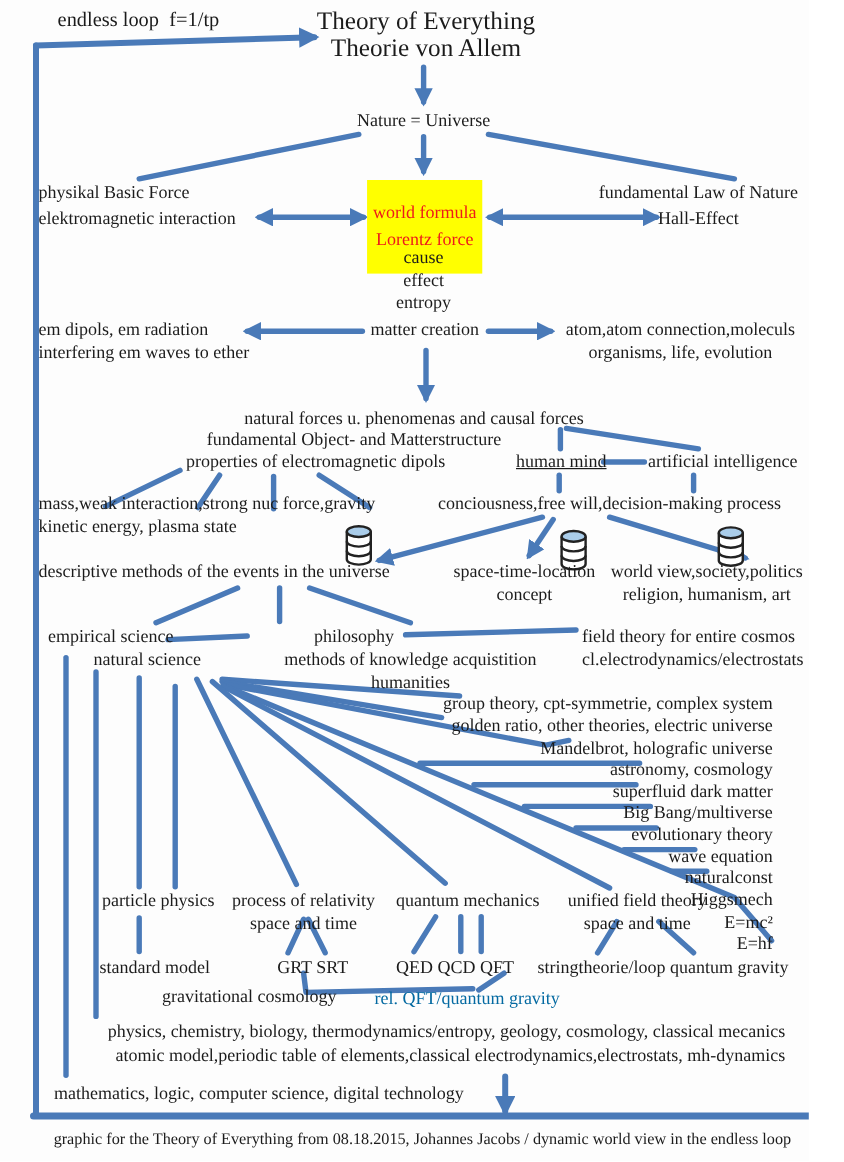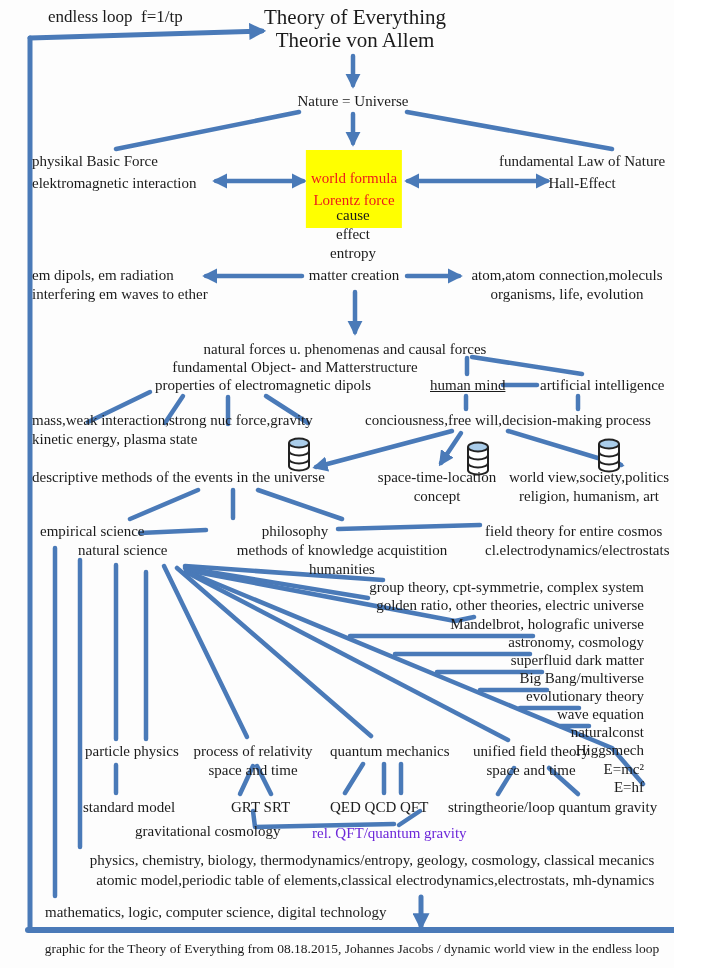--- a/index.html
+++ b/index.html
@@ -6,21 +6,21 @@
   #stage{
     position:relative;width:674px;height:968px;background:#fdfdfd;
     font-family:"Liberation Serif","DejaVu Serif",serif;color:#1b1b1b;overflow:hidden;
   }
   #edge-layer{position:absolute;left:0;top:0;z-index:1;}
   #labels,#icons{position:absolute;left:0;top:0;width:100%;height:100%;z-index:2;pointer-events:none;}
   .label{
     position:absolute;white-space:pre;font-size:15px;line-height:18px;
   }
   .label.hl{background:#ffff00;color:#ee1a1a;padding:17px 5px;}
-  .label.muted{color:#6d28d9;}
+  .label.muted{color:#0369a1;}
   .db-icon{position:absolute;}
   #caption{
     position:absolute;left:352px;top:941px;transform:translateX(-50%);
     font-size:13.5px;white-space:pre;z-index:2;
   }
 </style>
 </head>
 <body>
 
 <div id="stage">

